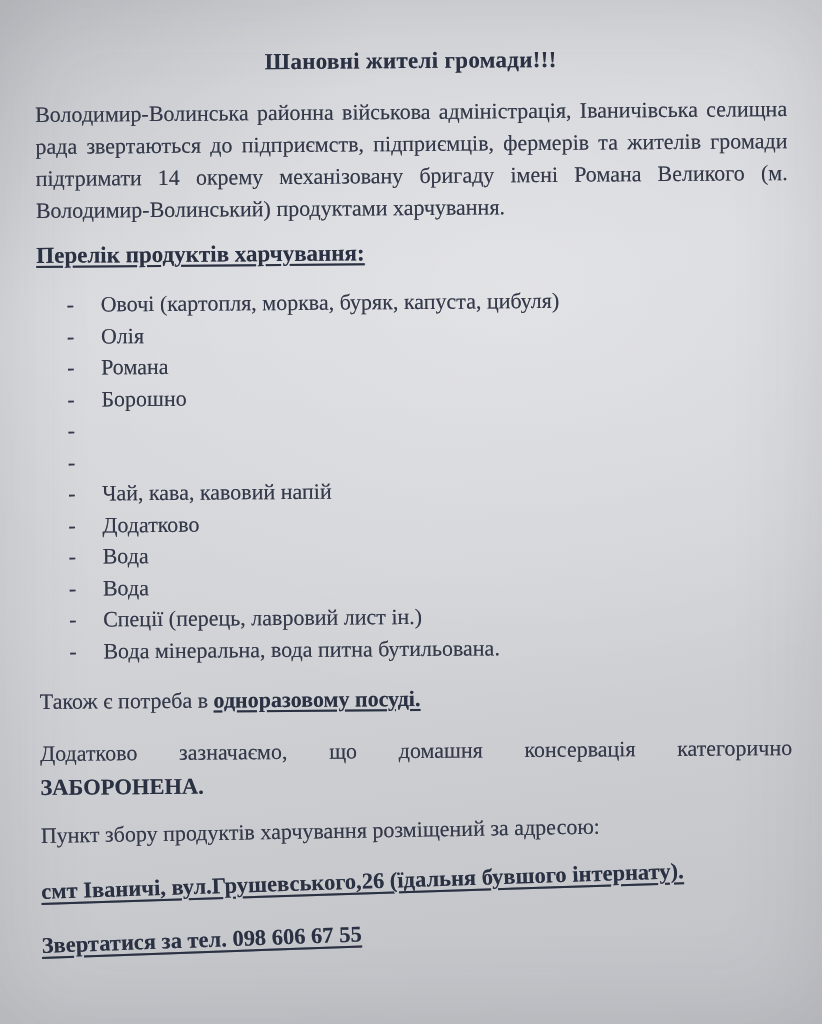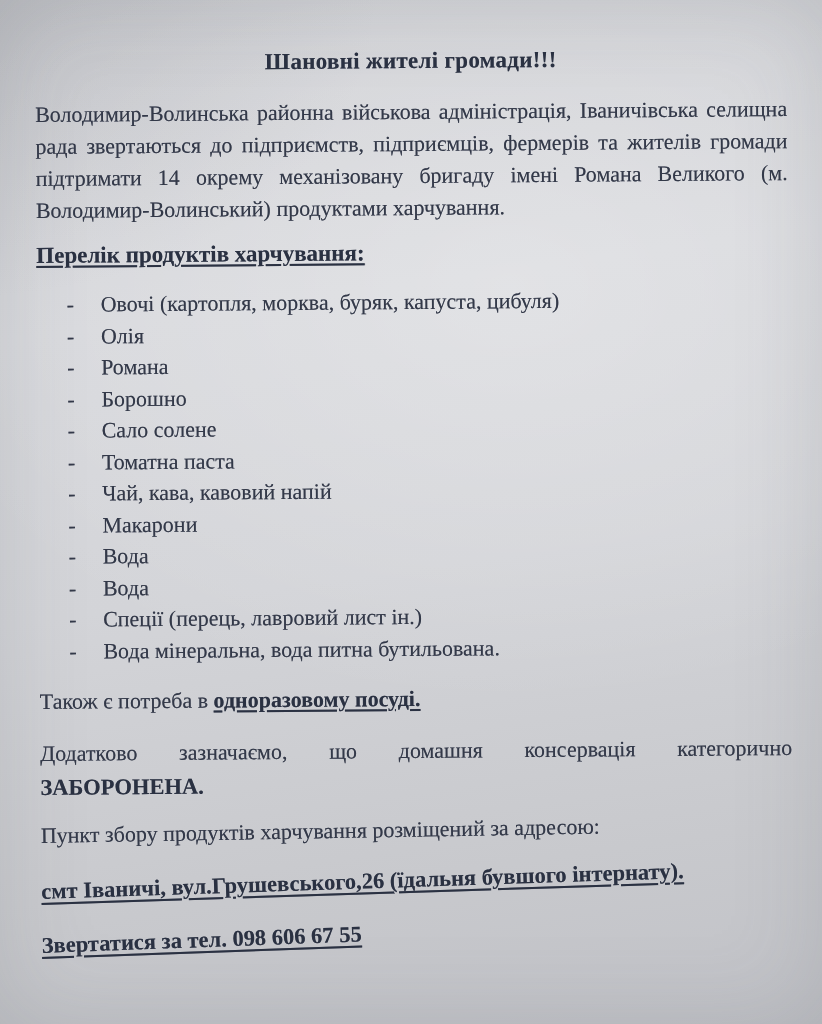--- a/index.html
+++ b/index.html
@@ -156,33 +156,31 @@
       <li class="row">
       <span class="dash">-</span>
       <span class="item-text">Романа</span>
     </li>
       <li class="row">
       <span class="dash">-</span>
       <span class="item-text">Борошно</span>
     </li>
       <li class="row">
       <span class="dash">-</span>
-      <span class="item-text">Сало солене</span>
-    </li>
-      <li class="row">
-      <span class="dash">-</span>
-      <span class="item-text">Томатна паста</span>
+    </li>
+      <li class="row">
+      <span class="dash">-</span>
     </li>
       <li class="row">
       <span class="dash">-</span>
       <span class="item-text">Чай, кава, кавовий напій</span>
     </li>
       <li class="row">
       <span class="dash">-</span>
-      <span class="item-text">Макарони</span>
+      <span class="item-text">Додатково</span>
     </li>
       <li class="row">
       <span class="dash">-</span>
       <span class="item-text">Вода</span>
     </li>
       <li class="row">
       <span class="dash">-</span>
       <span class="item-text">Вода</span>
     </li>
       <li class="row">

